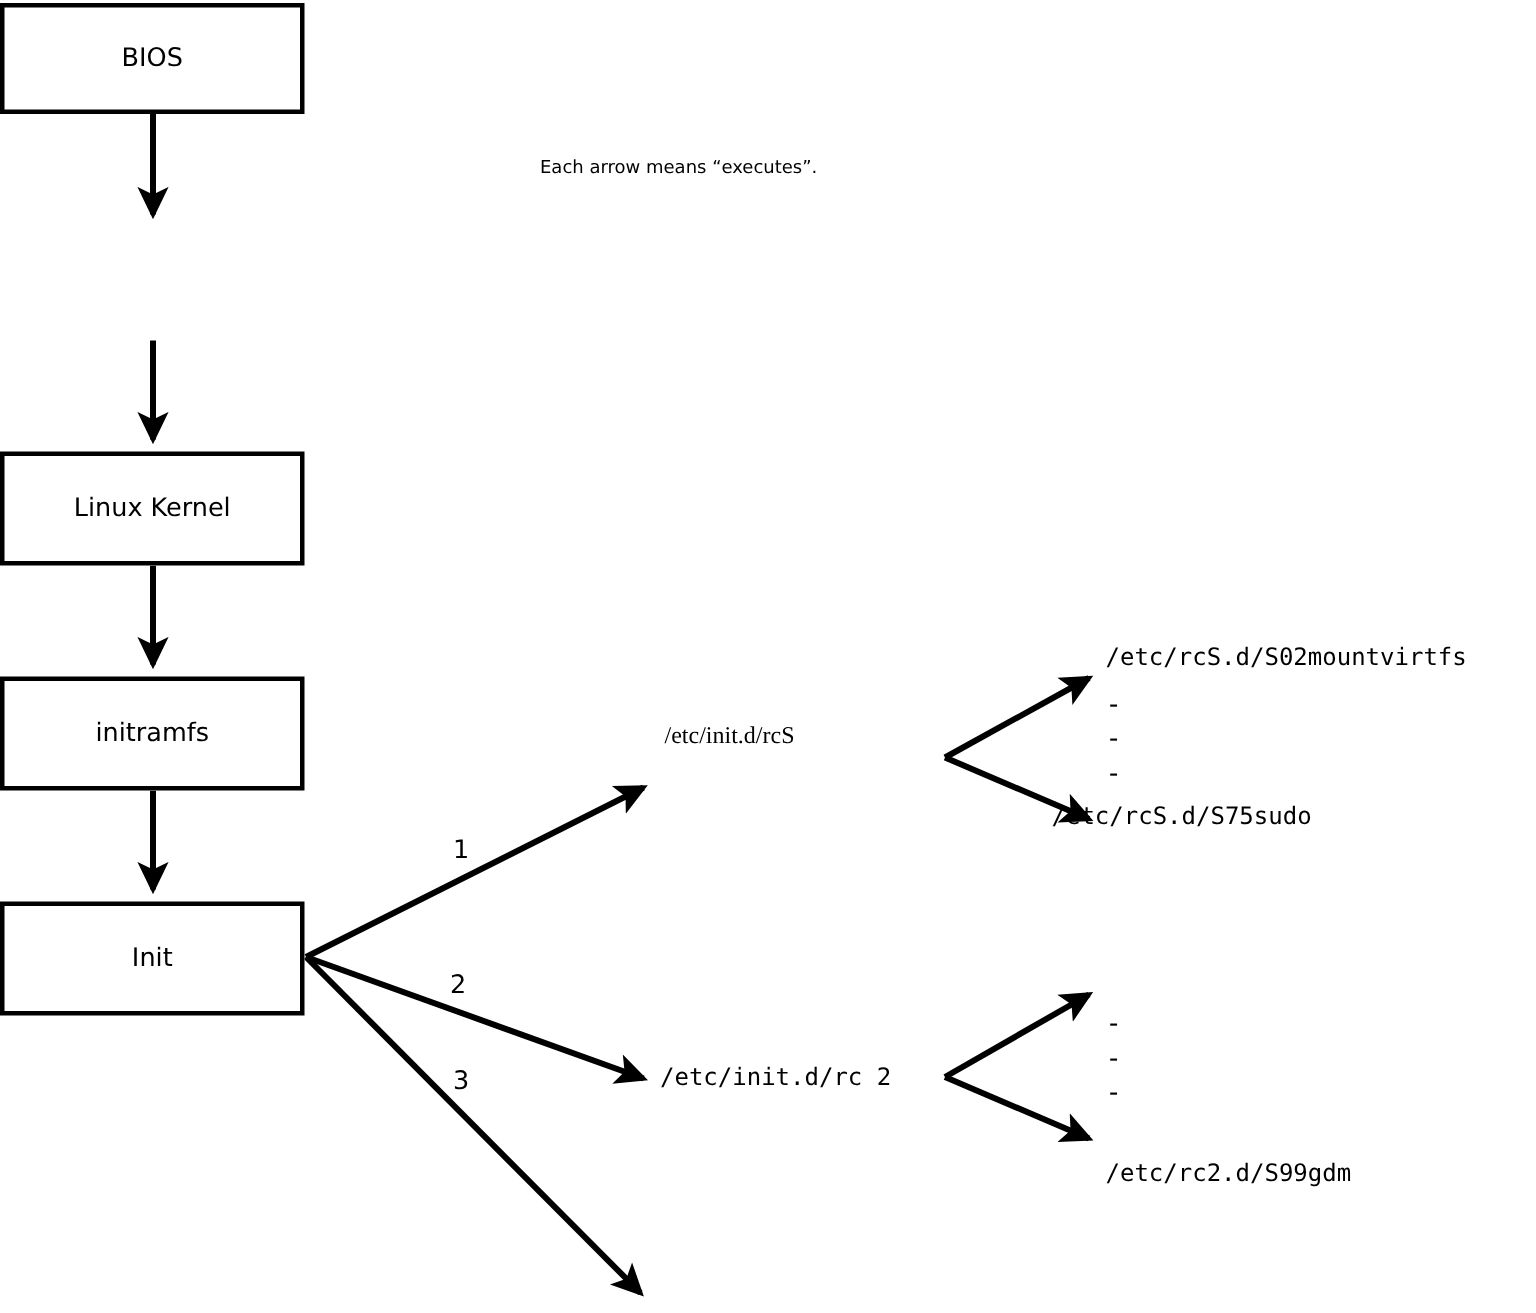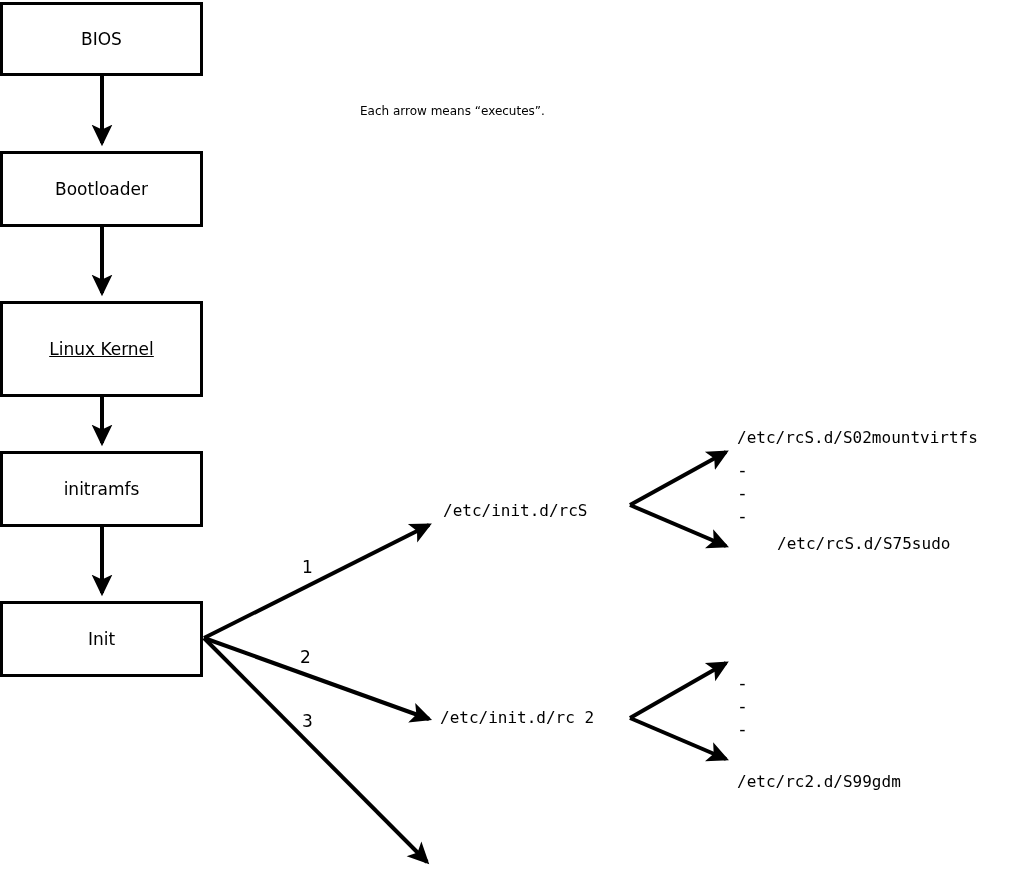--- a/index.html
+++ b/index.html
@@ -120,52 +120,49 @@
     </g>
     <g>
       <line x1="630" y1="718" x2="726" y2="759" stroke="#000000" stroke-width="4" marker-end="url(#arrowhead)"></line>
     </g>
   </svg>
 
   <div class="node-box" style="left:0px; top:2px; width:203px; height:74px;justify-content:center;">
     <span class="node-label">BIOS</span>
   </div>
 
-  <div class="node-box" style="left:0px; top:151px; width:203px; height:76px;">
-    <span class="node-label">Bootloader</span>
-  </div>
 
-  <div class="node-box" style="left:0px; top:301px; width:203px; height:96px;text-decoration:underline;">
+  <div class="node-box" style="left:0px; top:301px; width:203px; height:76px;">
     <span class="node-label">Linux Kernel</span>
   </div>
 
   <div class="node-box" style="left:0px; top:451px; width:203px; height:76px;">
     <span class="node-label">initramfs</span>
   </div>
 
   <div class="node-box" style="left:0px; top:601px; width:203px; height:76px;">
     <span class="node-label">Init</span>
   </div>
 
   <div class="caption" style="left:360px; top:105px;">Each arrow means “executes”.</div>
 
   <div class="arrow-number" style="left:302px; top:559px;">1</div>
   <div class="arrow-number" style="left:300px; top:649px;">2</div>
   <div class="arrow-number" style="left:302px; top:713px;">3</div>
 
-  <div class="mono-label" style="left:443px; top:503px;">/etc/init.d/rcS</div>
+  <div class="mono-label" style="left:443px; top:483px;font-family:Liberation Serif, serif;">/etc/init.d/rcS</div>
 
   <div class="mono-label" style="left:440px; top:710px;">/etc/init.d/rc 2</div>
 
   <div class="mono-label" style="left:450px; top:853px;margin-top:26px;">getty</div>
 
   <div class="mono-label" style="left:737px; top:430px;">/etc/rcS.d/S02mountvirtfs</div>
   <div class="dash-label" style="left:737px; top:461px;">-</div>
   <div class="dash-label" style="left:737px; top:484px;">-</div>
   <div class="dash-label" style="left:737px; top:507px;">-</div>
-  <div class="mono-label" style="left:777px; top:536px;text-align:center;">/etc/rcS.d/S75sudo</div>
+  <div class="mono-label" style="left:701px; top:536px;text-align:center;">/etc/rcS.d/S75sudo</div>
 
   <div class="dash-label" style="left:737px; top:674px;">-</div>
   <div class="dash-label" style="left:737px; top:697px;">-</div>
   <div class="dash-label" style="left:737px; top:720px;">-</div>
   <div class="mono-label" style="left:737px; top:749px;margin-top:25px;">/etc/rc2.d/S99gdm</div>
 
 </div>
 
 </body></html>

